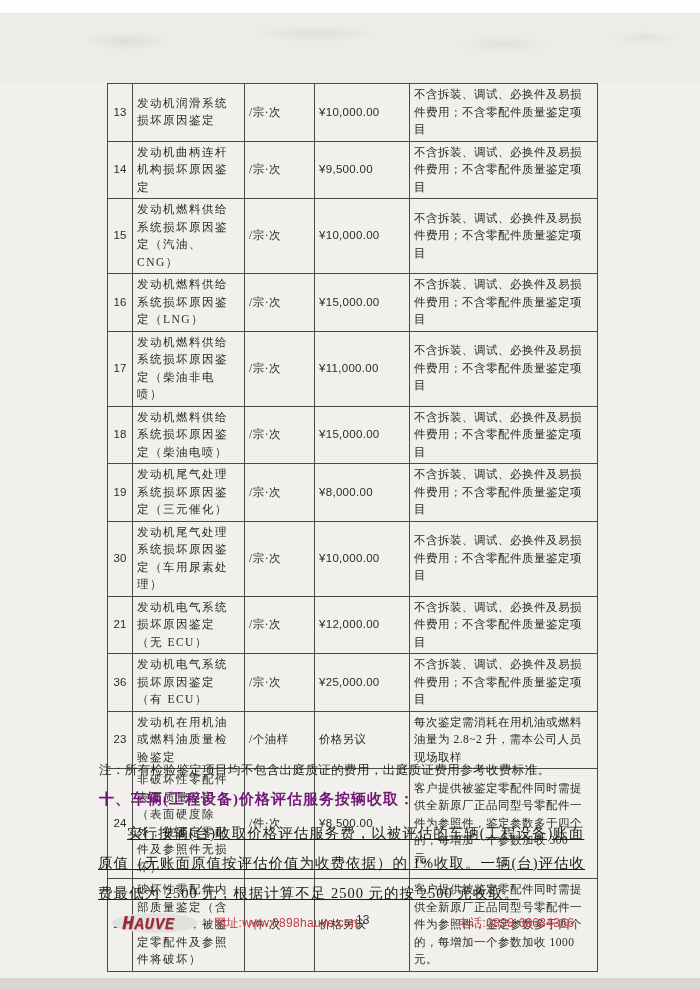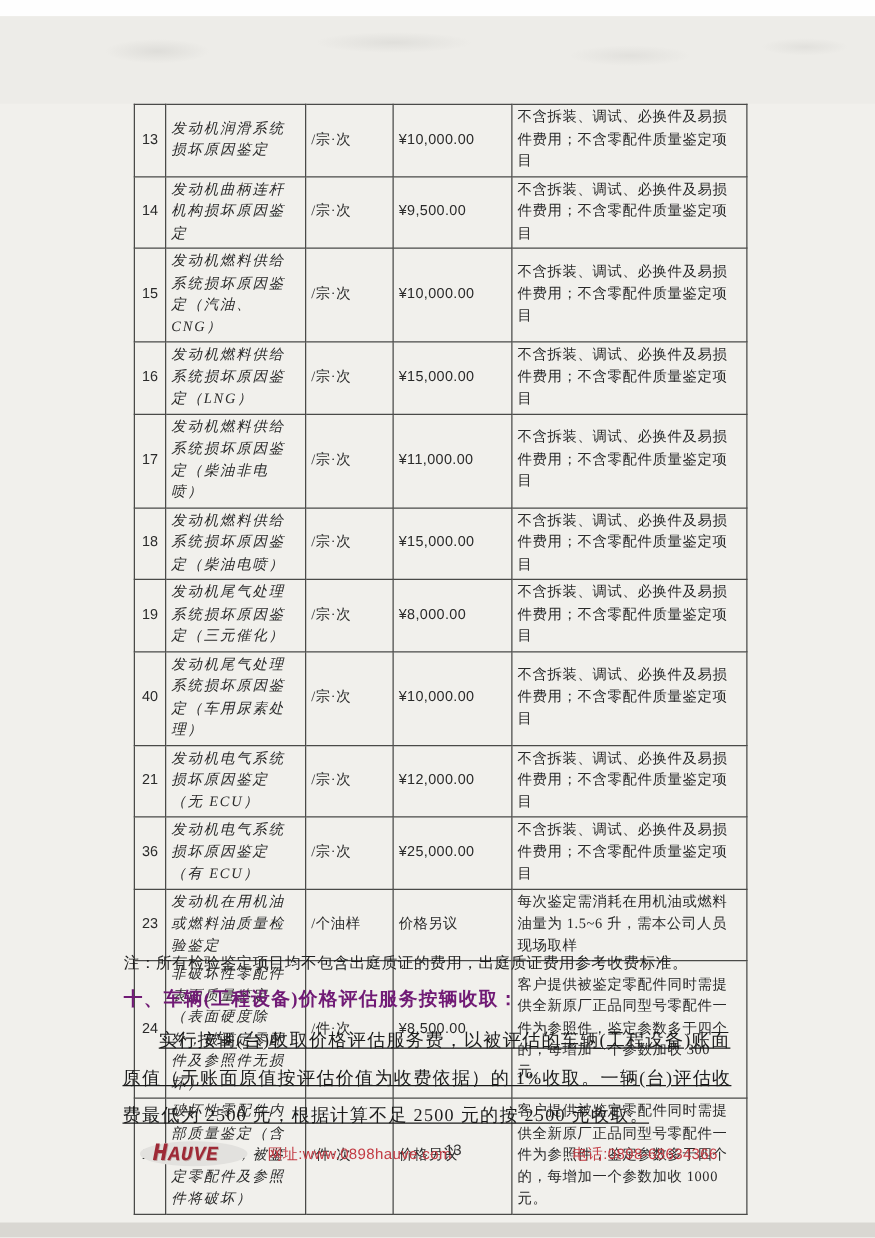--- a/index.html
+++ b/index.html
@@ -30,21 +30,21 @@
     width:100%; border-collapse:collapse; table-layout:fixed;
     font-size:11.5px; line-height:17.5px; color:#2a2a2a;
   }
   table.fee td{
     border:1px solid #4a4a48;
     padding:2px 4px;
     vertical-align:middle;
     letter-spacing:.5px;
   }
   table.fee td:nth-child(1){ text-align:center; font-family:"Liberation Sans","DejaVu Sans",sans-serif; letter-spacing:0; }
-  table.fee td:nth-child(2){ letter-spacing:1.5px;font-style:italic; }
+  table.fee td:nth-child(2){ letter-spacing:1.5px; }
   table.fee td:nth-child(4){ font-family:"Liberation Sans","DejaVu Sans",sans-serif; letter-spacing:.3px; }
 
   .note-line{
     position:absolute; left:99px; top:762px; width:505px;
     font-size:12.5px; letter-spacing:.4px; color:#1f1f1f; white-space:nowrap;
   }
   .section-heading{
     position:absolute; left:99px; top:790px; width:505px;
     font-size:15px; font-weight:bold; letter-spacing:1px; color:#701a75;
   }
@@ -146,21 +146,21 @@
           <td>不含拆装、调试、必换件及易损件费用；不含零配件质量鉴定项目</td>
         </tr>
         <tr>
           <td>19</td>
           <td>发动机尾气处理系统损坏原因鉴定（三元催化）</td>
           <td>/宗·次</td>
           <td>¥8,000.00</td>
           <td>不含拆装、调试、必换件及易损件费用；不含零配件质量鉴定项目</td>
         </tr>
         <tr>
-          <td>40</td>
+          <td>30</td>
           <td>发动机尾气处理系统损坏原因鉴定（车用尿素处理）</td>
           <td>/宗·次</td>
           <td>¥10,000.00</td>
           <td>不含拆装、调试、必换件及易损件费用；不含零配件质量鉴定项目</td>
         </tr>
         <tr>
           <td>21</td>
           <td>发动机电气系统损坏原因鉴定（无 ECU）</td>
           <td>/宗·次</td>
           <td>¥12,000.00</td>
@@ -171,21 +171,21 @@
           <td>发动机电气系统损坏原因鉴定（有 ECU）</td>
           <td>/宗·次</td>
           <td>¥25,000.00</td>
           <td>不含拆装、调试、必换件及易损件费用；不含零配件质量鉴定项目</td>
         </tr>
         <tr>
           <td>23</td>
           <td>发动机在用机油或燃料油质量检验鉴定</td>
           <td>/个油样</td>
           <td>价格另议</td>
-          <td>每次鉴定需消耗在用机油或燃料油量为 1.5~6 升，需本公司人员现场取样</td>
+          <td>每次鉴定需消耗在用机油或燃料油量为 2.8~2 升，需本公司人员现场取样</td>
         </tr>
         <tr>
           <td>24</td>
           <td>非破坏性零配件表面质量鉴定（表面硬度除外，被鉴定零配件及参照件无损坏）</td>
           <td>/件·次</td>
           <td>¥8,500.00</td>
           <td>客户提供被鉴定零配件同时需提供全新原厂正品同型号零配件一件为参照件，鉴定参数多于四个的，每增加一个参数加收 300 元。</td>
         </tr>
         <tr>
           <td>25</td>

